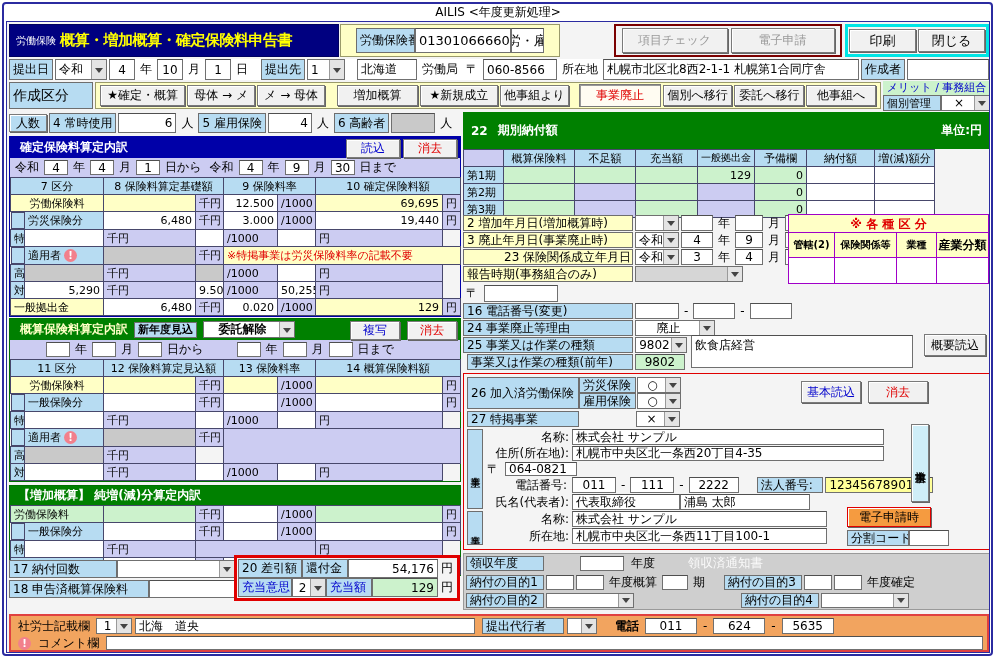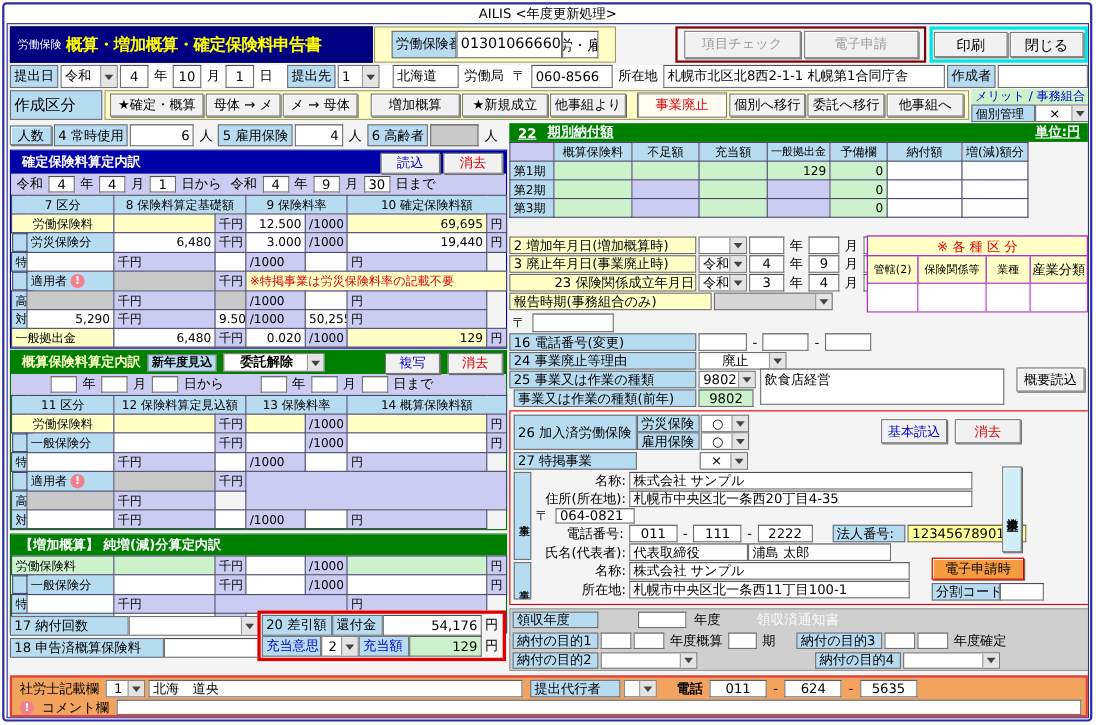--- a/index.html
+++ b/index.html
@@ -441,21 +441,21 @@
           <span>2</span>
           <span class="ar"></span>
         </span>
       <span class="lb" style="width:46px;color:#0000cc;">充当額</span>
       <span class="fld num green" style="flex:1;">129</span>
       <span class="txt">円</span>
     </div>
   </div>
 
   <div class="panel" style="left:456px;top:90px;width:527px;">
-    <div class="row sechdr-green" style="height:17px;padding:0 8px;text-decoration:underline;">
+    <div class="row sechdr-green" style="height:37px;padding:0 8px;">
       <span>22</span>
       <span style="margin-left:10px;">期別納付額</span>
       <span style="margin-left:auto;">単位:円</span>
     </div>
     <table class="grid">
       <colgroup>
           <col style="width:40px">
           <col style="width:71px">
           <col style="width:61px">
           <col style="width:62px">
@@ -542,28 +542,28 @@
         <span class="ar"></span>
       </span>
     <span class="fld ctr" style="width:32px;">3</span>
     <span class="txt">年</span>
     <span class="fld ctr" style="width:28px;">4</span>
     <span class="txt">月</span>
     <span class="fld ctr" style="width:28px;">1</span>
     <span class="txt">日</span>
   </div>
   <div class="abs row" style="left:456px;top:244px;height:16px;gap:2px;">
-    <span class="lby" style="width:184px;">報告時期(事務組合のみ)</span>
+    <span class="lby" style="width:170px;">報告時期(事務組合のみ)</span>
     <span class="dd gray" style="width:108px;">
         <span></span>
         <span class="ar"></span>
       </span>
   </div>
 
-  <div class="abs" style="left:781px;top:192px;width:201px;height:70px;background:#ffffc6;border:1px solid #a000c8;">
+  <div class="abs" style="left:781px;top:192px;width:201px;height:70px;background:#ffffc6;border:1px solid #a000c8;font-weight:bold;">
     <div style="height:18px;line-height:18px;text-align:center;color:#e00000;border-bottom:1px solid #a000c8;">※ 各 種 区 分</div>
     <div class="row" style="height:24px;">
       <span style="width:46px;height:100%;border-right:1px solid #a000c8;font-size:10px;display:flex;align-items:center;justify-content:center;">管轄(2)</span>
       <span style="width:62px;height:100%;border-right:1px solid #a000c8;font-size:10px;display:flex;align-items:center;justify-content:center;">保険関係等</span>
       <span style="width:40px;height:100%;border-right:1px solid #a000c8;font-size:10px;display:flex;align-items:center;justify-content:center;">業種</span>
       <span style="flex:1;height:100%;font-size:12px;display:flex;align-items:center;justify-content:center;">産業分類</span>
     </div>
     <div class="row" style="height:26px;border-top:1px solid #a000c8;">
       <span style="width:46px;height:100%;background:#fff;border-right:1px solid #a000c8;"></span>
       <span style="width:62px;height:100%;background:#fff;border-right:1px solid #a000c8;"></span>

